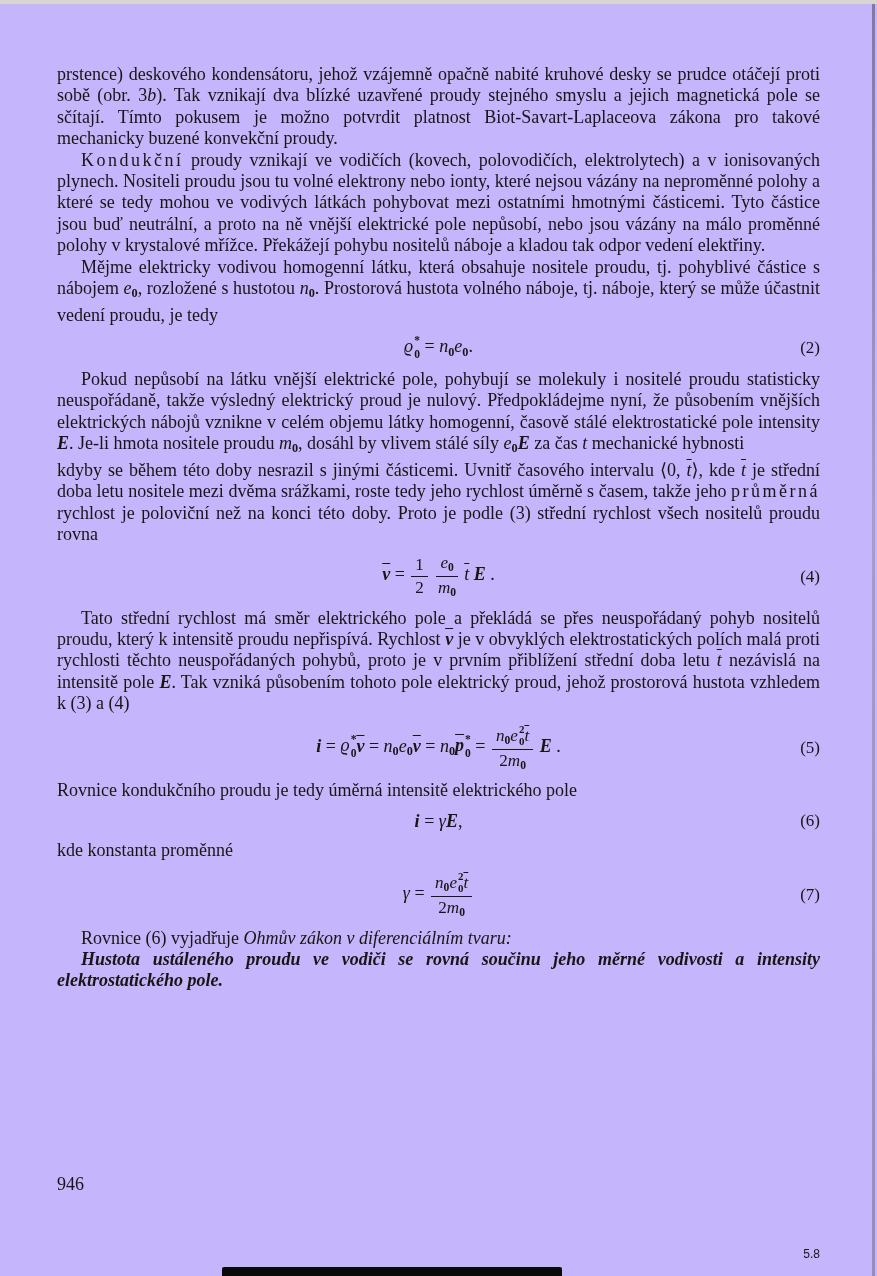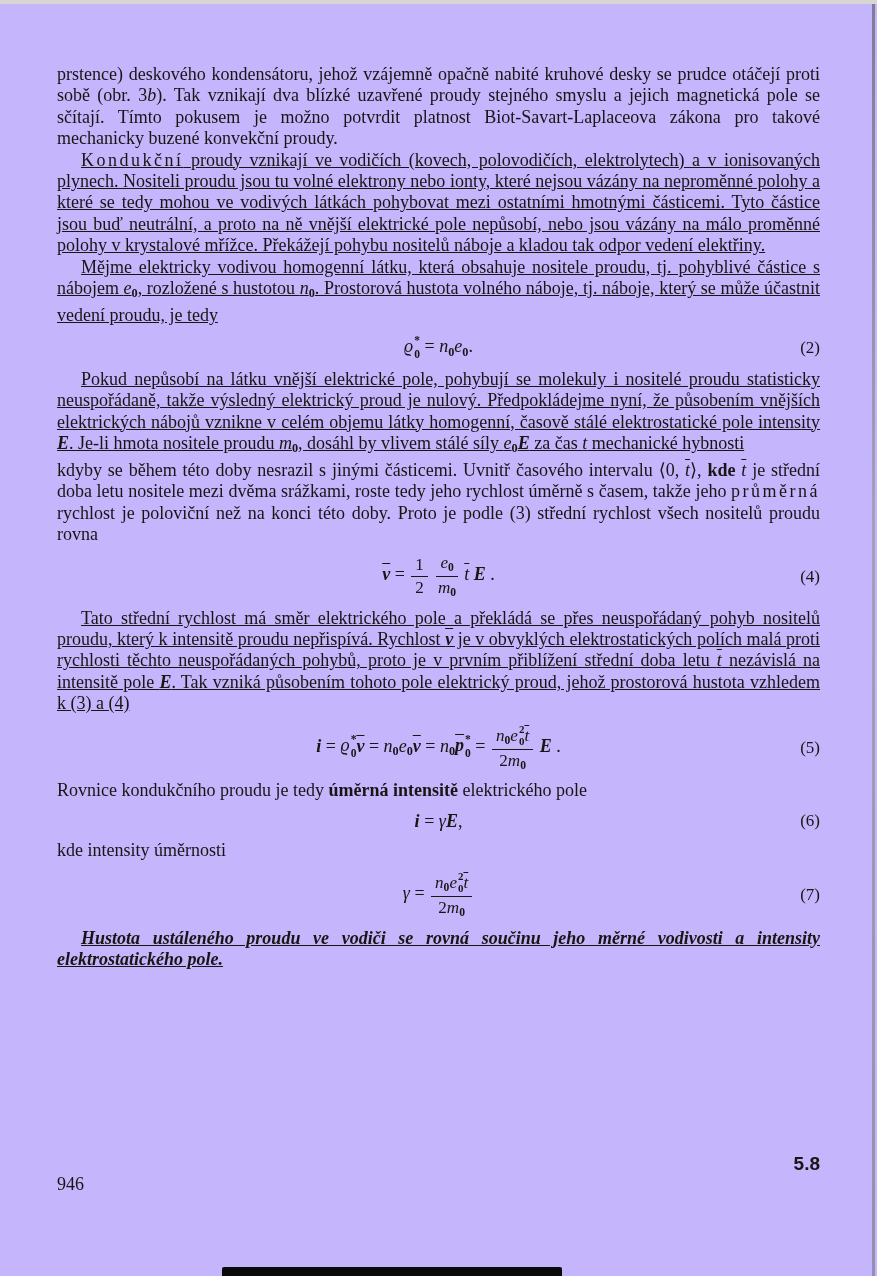--- a/index.html
+++ b/index.html
@@ -1,57 +1,58 @@
 <!DOCTYPE html>
 <html><head>
 <meta charset="utf-8">
 <style>
   html,body{margin:0;padding:0;}
   body{background:#d8d6d2;font-family:"Liberation Serif",serif;}
   .page{position:relative;width:877px;height:1276px;background:#c4b5fd;overflow:hidden;color:#181512;margin:4px auto;}
   .text-block{position:absolute;left:57px;top:60px;width:763px;text-align:justify;font-size:18px;line-height:21.4px;}
   p.para{margin:0;}
-  p.para.indent{text-indent:24px;text-decoration:underline;}
+  p.para.indent{text-indent:24px;}
   .st-i{font-style:italic;}
-  .st-b{font-weight:bold;}
+  .st-b{font-weight:normal;}
   .st-bi{font-weight:bold;font-style:italic;}
   .st-sp{letter-spacing:2.5px;}
   .st-sub{font-size:0.68em;vertical-align:-0.28em;font-weight:bold;}
   .st-ov{text-decoration:overline;}
   .equation{position:relative;text-align:center;margin:8px 0;font-size:18px;line-height:1.25;}
   .eq-body{display:inline-block;white-space:nowrap;}
   .eq-num{position:absolute;right:0;top:50%;transform:translateY(-50%);font-size:17px;}
   .frac{display:inline-block;vertical-align:middle;text-align:center;font-size:0.95em;line-height:1.15;margin:0 2px;}
   .frac .num{display:block;border-bottom:1.4px solid #181512;padding:0 4px 1px;}
   .frac .den{display:block;padding-top:1px;}
   .ss{display:inline-block;white-space:nowrap;}
   .ss .ss-stack{display:inline-block;vertical-align:-0.42em;font-size:0.64em;line-height:1.15;font-weight:bold;margin-left:1px;text-align:left;}
   .ss .ss-stack span{display:block;}
   .footer-left{position:absolute;left:57px;top:1170px;font-size:18px;}
-  .footer-right{position:absolute;right:57px;top:1149px;font-size:19px;font-weight:bold;font-family:"Liberation Sans",sans-serif;}
+  .footer-right{position:absolute;right:57px;top:1243px;font-size:12px;font-weight:normal;font-family:"Liberation Sans",sans-serif;}
   .scan-bar-bottom{position:absolute;left:222px;bottom:0;width:340px;height:13px;background:#0a0a0a;border-radius:2px;}
   .scan-edge-right{position:absolute;right:2px;top:0;bottom:0;width:3px;background:linear-gradient(to bottom,#4a4a4a,#8d8d8d 40%,#6f6f6f);opacity:.55;}
 </style>
 </head>
 <body>
 
 <div class="page">
   <div class="text-block" id="content">
       <p class="para"><span>prstence) deskového kondensátoru, jehož vzájemně opačně nabité kruhové desky se prudce otáčejí proti sobě (obr. 3</span><span class="st-i">b</span><span>). Tak vznikají dva blízké uzavřené proudy stejného smyslu a jejich magnetická pole se sčítají. Tímto pokusem je možno potvrdit platnost Biot-Savart-Laplaceova zákona pro takové mechanicky buzené konvekční proudy.</span></p>
       <p class="para indent"><span class="st-sp">Kondukční</span><span> proudy vznikají ve vodičích (kovech, polovodičích, elektrolytech) a v ionisovaných plynech. Nositeli proudu jsou tu volné elektrony nebo ionty, které nejsou vázány na neproměnné polohy a které se tedy mohou ve vodivých látkách pohybovat mezi ostatními hmotnými částicemi. Tyto částice jsou buď neutrální, a proto na ně vnější elektrické pole nepůsobí, nebo jsou vázány na málo proměnné polohy v krystalové mřížce. Překážejí pohybu nositelů náboje a kladou tak odpor vedení elektřiny.</span></p>
       <p class="para indent"><span>Mějme elektricky vodivou homogenní látku, která obsahuje nositele proudu, tj. pohyblivé částice s nábojem </span><span class="st-i">e</span><span class="st-sub">0</span><span>, rozložené s hustotou </span><span class="st-i">n</span><span class="st-sub">0</span><span>. Prostorová hustota volného náboje, tj. náboje, který se může účastnit vedení proudu, je tedy</span></p>
       <div class="equation"><span class="eq-body"><span class="ss"><span class="st-i">ϱ</span><span class="ss-stack"><span>*</span><span>0</span></span></span><span> = </span><span class="st-i">n</span><span class="st-sub">0</span><span class="st-i">e</span><span class="st-sub">0</span><span>.</span></span><span class="eq-num">(2)</span></div>
       <p class="para indent"><span>Pokud nepůsobí na látku vnější elektrické pole, pohybují se molekuly i nositelé proudu statisticky neuspořádaně, takže výsledný elektrický proud je nulový. Předpokládejme nyní, že působením vnějších elektrických nábojů vznikne v celém objemu látky homogenní, časově stálé elektrostatické pole intensity </span><span class="st-bi">E</span><span>. Je-li hmota nositele proudu </span><span class="st-i">m</span><span class="st-sub">0</span><span>, dosáhl by vlivem stálé síly </span><span class="st-i">e</span><span class="st-sub">0</span><span class="st-bi">E</span><span> za čas </span><span class="st-i">t</span><span> mechanické hybnosti</span></p>
       <p class="para"><span>kdyby se během této doby nesrazil s jinými částicemi. Uvnitř časového intervalu ⟨0, </span><span class="st-i st-ov">t</span><span>⟩, </span><span class="st-b">kde </span><span class="st-i st-ov">t</span><span> je střední doba letu nositele mezi dvěma srážkami, roste tedy jeho rychlost úměrně s časem, takže jeho </span><span class="st-sp">průměrná</span><span> rychlost je poloviční než na konci této doby. Proto je podle (3) střední rychlost všech nositelů proudu rovna</span></p>
       <div class="equation"><span class="eq-body"><span class="st-bi st-ov">v</span><span> = </span><span class="frac"><span class="num"><span>1</span></span><span class="den"><span>2</span></span></span><span> </span><span class="frac"><span class="num"><span class="st-i">e</span><span class="st-sub">0</span></span><span class="den"><span class="st-i">m</span><span class="st-sub">0</span></span></span><span> </span><span class="st-i st-ov">t</span><span> </span><span class="st-bi">E</span><span> .</span></span><span class="eq-num">(4)</span></div>
       <p class="para indent"><span>Tato střední rychlost má směr elektrického pole a překládá se přes neuspořádaný pohyb nositelů proudu, který k intensitě proudu nepřispívá. Rychlost </span><span class="st-bi st-ov">v</span><span> je v obvyklých elektrostatických polích malá proti rychlosti těchto neuspořádaných pohybů, proto je v prvním přiblížení střední doba letu </span><span class="st-i st-ov">t</span><span> nezávislá na intensitě pole </span><span class="st-bi">E</span><span>. Tak vzniká působením tohoto pole elektrický proud, jehož prostorová hustota vzhledem k (3) a (4)</span></p>
       <div class="equation"><span class="eq-body"><span class="st-bi">i</span><span> = </span><span class="ss"><span class="st-i">ϱ</span><span class="ss-stack"><span>*</span><span>0</span></span></span><span class="st-bi st-ov">v</span><span> = </span><span class="st-i">n</span><span class="st-sub">0</span><span class="st-i">e</span><span class="st-sub">0</span><span class="st-bi st-ov">v</span><span> = </span><span class="st-i">n</span><span class="st-sub">0</span><span class="ss"><span class="st-bi st-ov">p</span><span class="ss-stack"><span>*</span><span>0</span></span></span><span> = </span><span class="frac"><span class="num"><span class="st-i">n</span><span class="st-sub">0</span><span class="ss"><span class="st-i">e</span><span class="ss-stack"><span>2</span><span>0</span></span></span><span class="st-i st-ov">t</span></span><span class="den"><span>2</span><span class="st-i">m</span><span class="st-sub">0</span></span></span><span> </span><span class="st-bi">E</span><span> .</span></span><span class="eq-num">(5)</span></div>
       <p class="para"><span>Rovnice kondukčního proudu je tedy </span><span class="st-b">úměrná intensitě</span><span> elektrického pole</span></p>
       <div class="equation"><span class="eq-body"><span class="st-bi">i</span><span> = </span><span class="st-i">γ</span><span class="st-bi">E</span><span>,</span></span><span class="eq-num">(6)</span></div>
-      <p class="para"><span>kde intensity úměrnosti</span></p>
+      <p class="para"><span>kde konstanta proměnné</span></p>
       <div class="equation"><span class="eq-body"><span class="st-i">γ</span><span> = </span><span class="frac"><span class="num"><span class="st-i">n</span><span class="st-sub">0</span><span class="ss"><span class="st-i">e</span><span class="ss-stack"><span>2</span><span>0</span></span></span><span class="st-i st-ov">t</span></span><span class="den"><span>2</span><span class="st-i">m</span><span class="st-sub">0</span></span></span></span><span class="eq-num">(7)</span></div>
+      <p class="para indent"><span>Rovnice (6) vyjadřuje </span><span class="st-i">Ohmův zákon v diferenciálním tvaru:</span></p>
       <p class="para indent"><span class="st-bi">Hustota ustáleného proudu ve vodiči se rovná součinu jeho měrné vodivosti a intensity elektrostatického pole.</span></p>
     </div>
   <span class="footer-left">946</span>
   <span class="footer-right">5.8</span>
   <div class="scan-bar-bottom"></div>
   <div class="scan-edge-right"></div>
 </div>
 
 </body></html>

